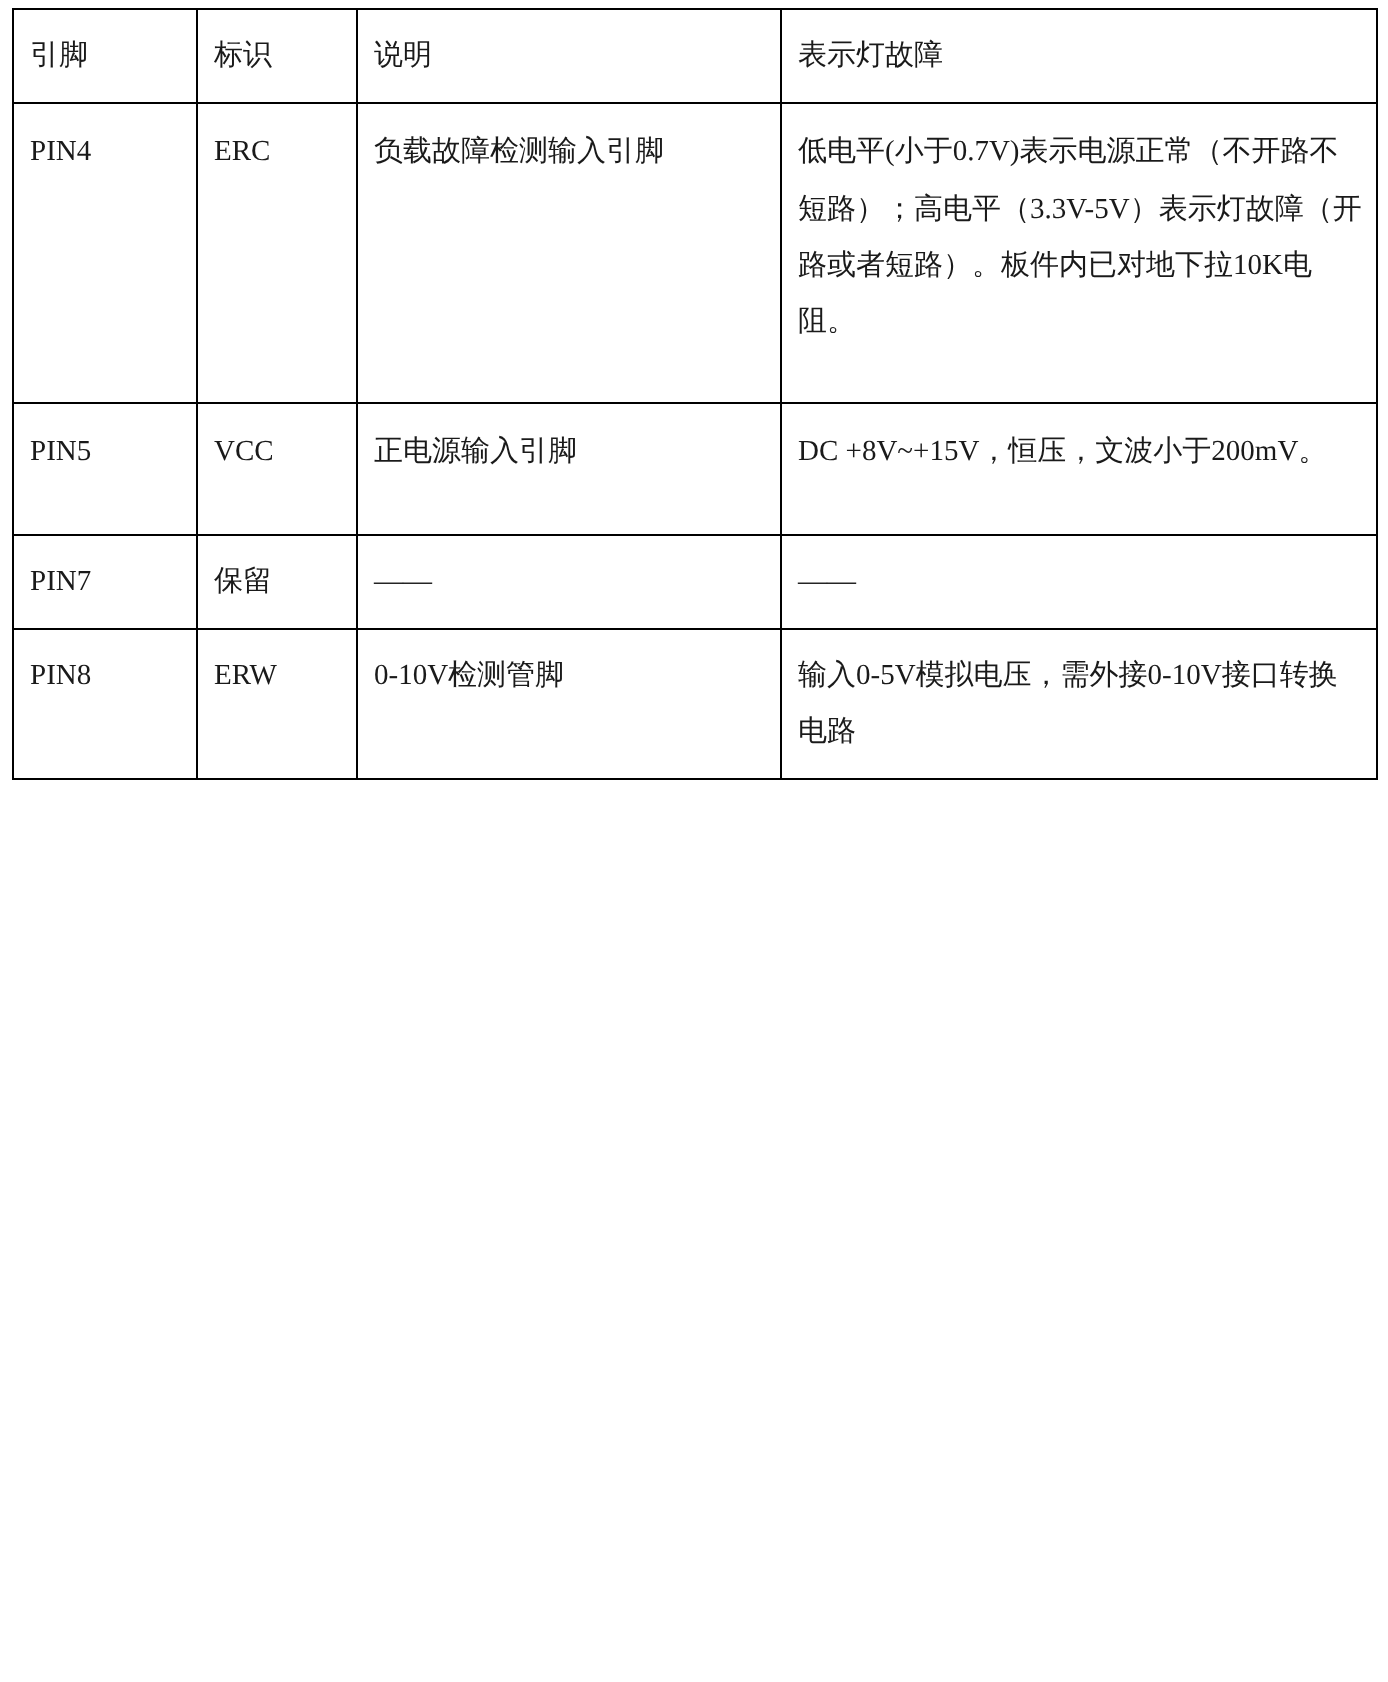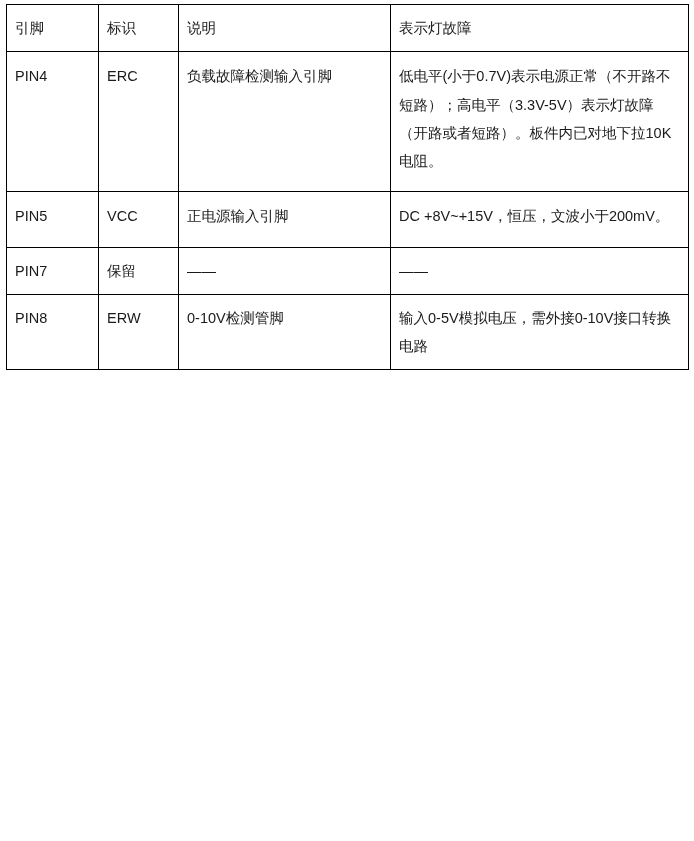--- a/index.html
+++ b/index.html
@@ -12,20 +12,21 @@
     height: 841px;
     font-family: "Liberation Sans", "DejaVu Sans", sans-serif;
     color: #1a1a1a;
     -webkit-font-smoothing: antialiased;
   }
   .sheet {
     width: 595px;
     height: 841px;
     box-sizing: border-box;
     padding: 4px 6px 0 6px;
+    font-family: Liberation Serif, serif;
   }
   table.pin-table {
     border-collapse: collapse;
     width: 682px;
     table-layout: fixed;
   }
   table.pin-table td,
   table.pin-table th {
     border: 1px solid #000000;
     vertical-align: top;
@@ -43,21 +44,21 @@
 
   .hdr td {
     font-weight: normal;
   }
   .cell-text {
     display: block;
     white-space: pre-wrap;
   }
   tr.tall td {
     padding-top: 10px;
-    padding-bottom: 16px;
+    padding-bottom: 26px;
   }
 </style>
 </head>
 <body>
 
 <div class="sheet">
   <table class="pin-table">
     <colgroup>
       <col class="c1">
         <col class="c2">

